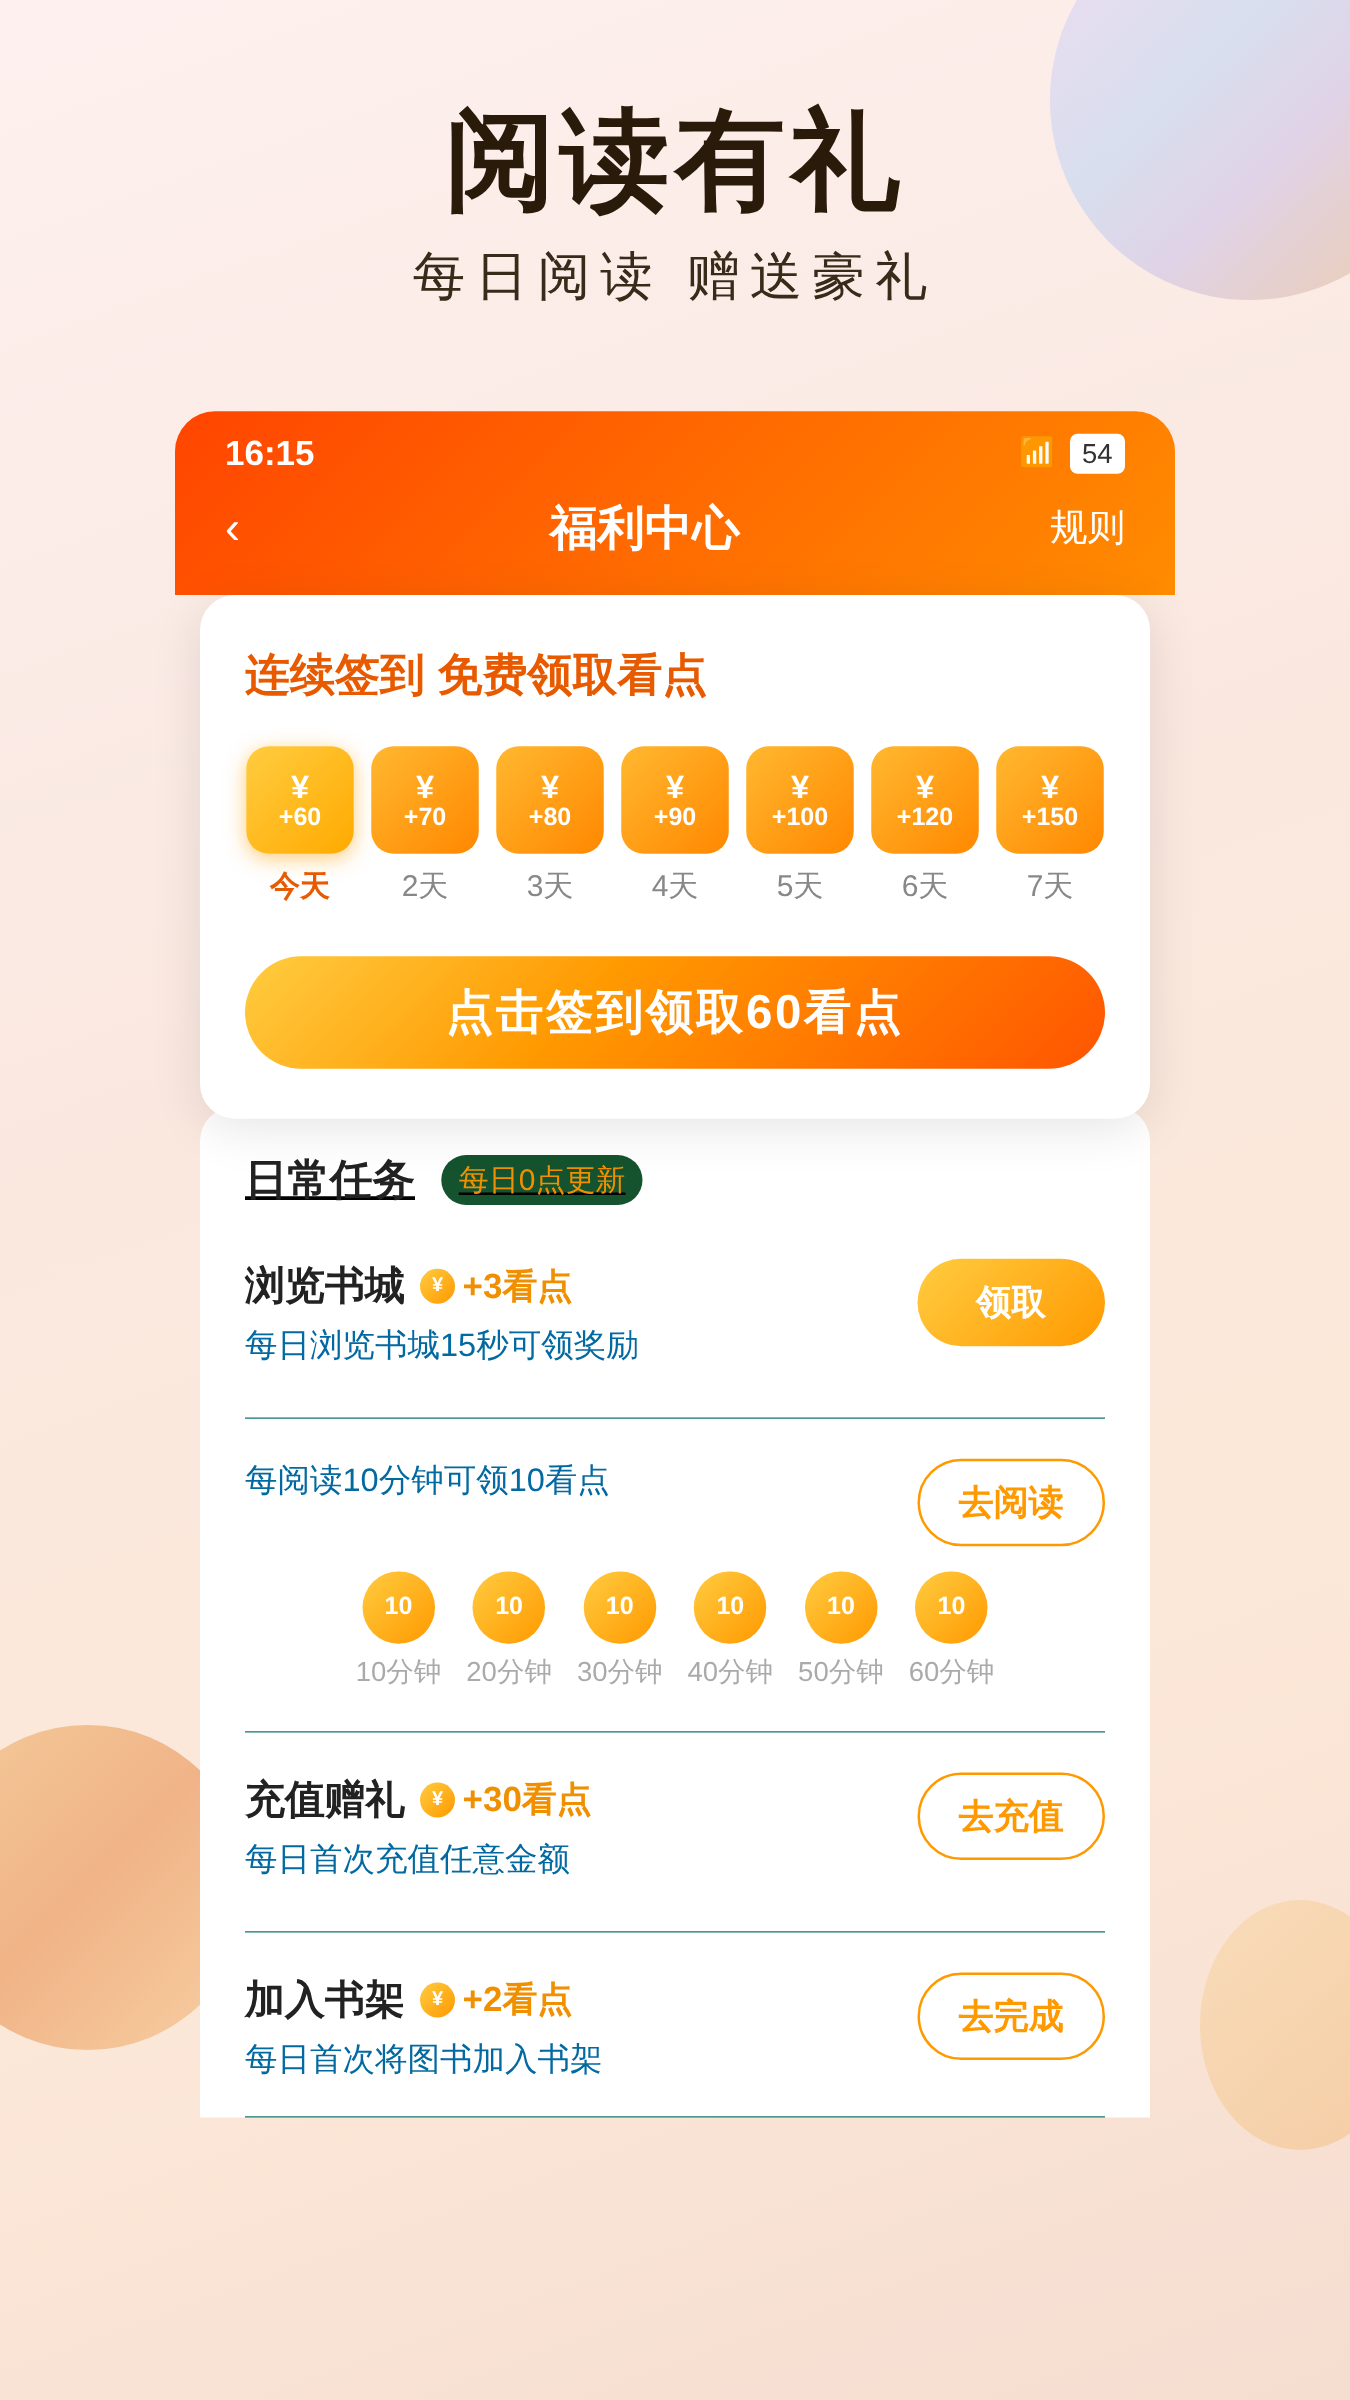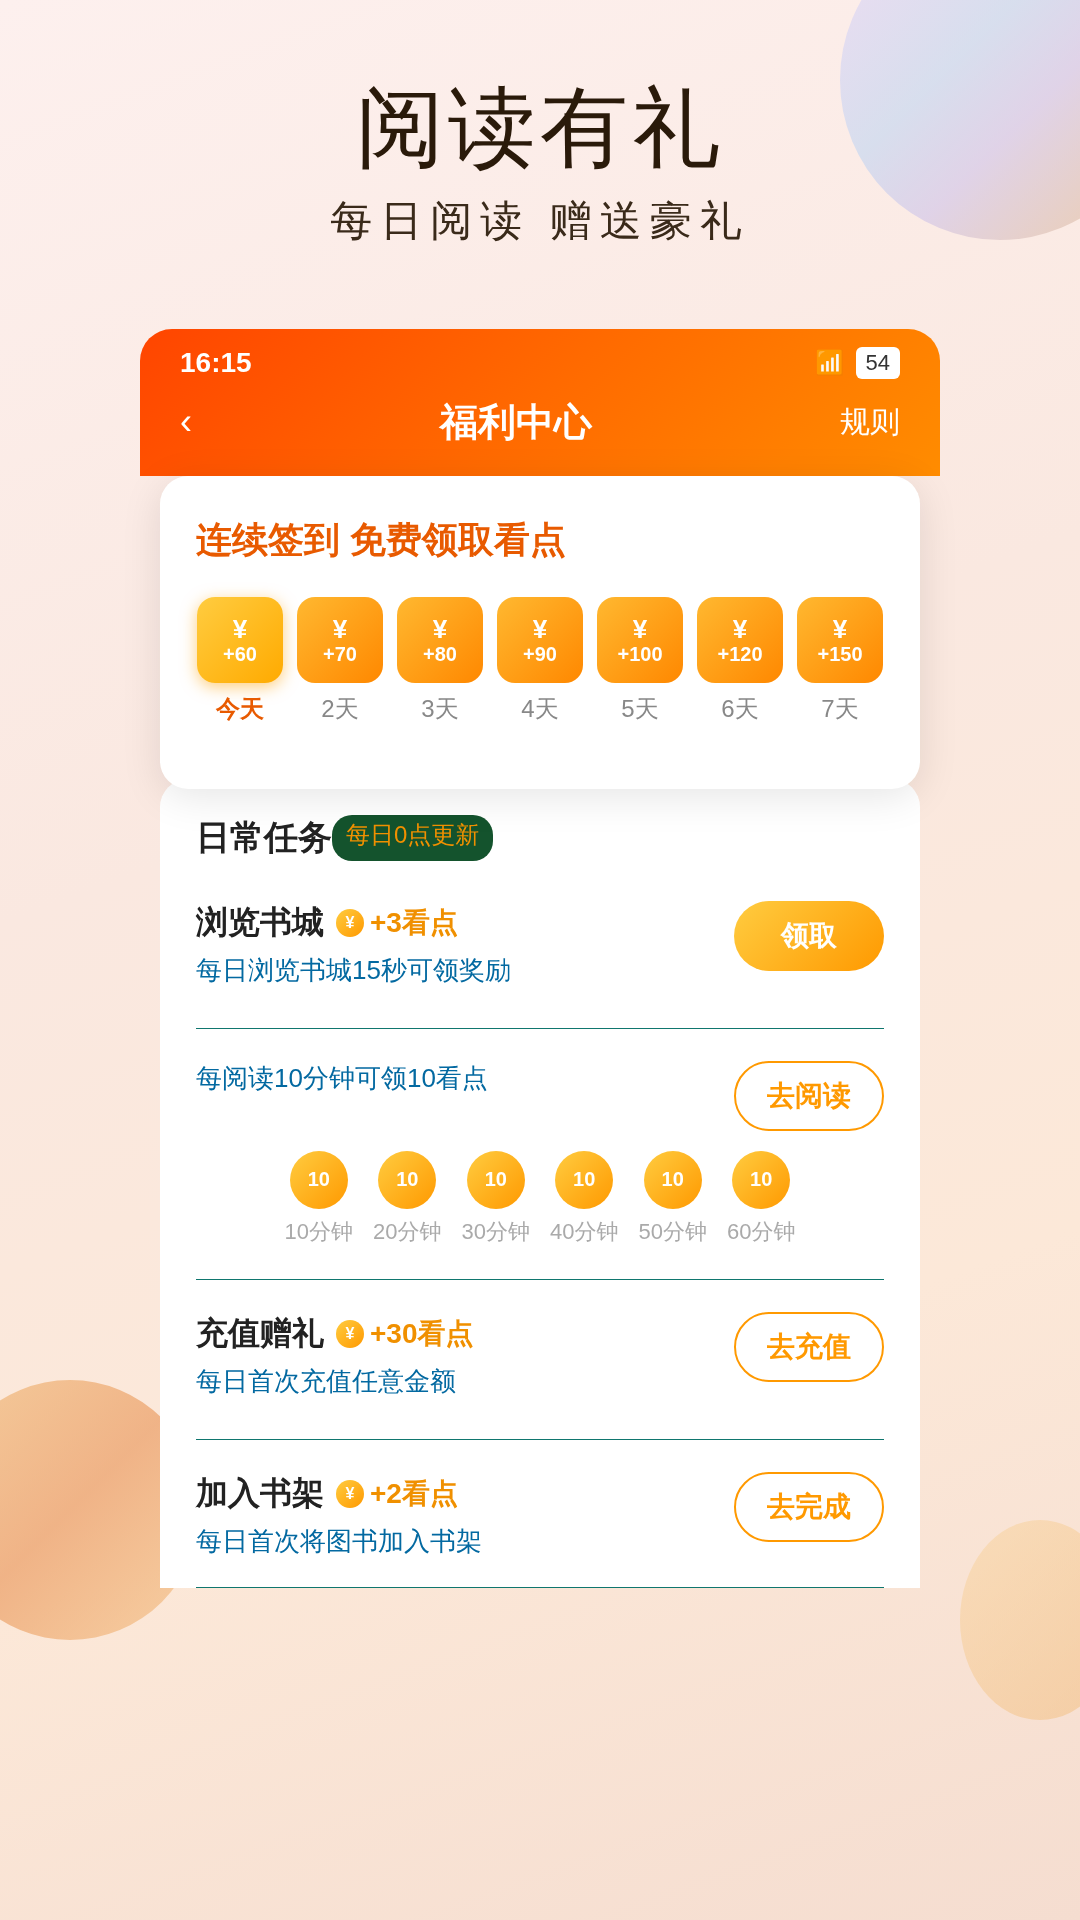--- a/index.html
+++ b/index.html
@@ -52,21 +52,21 @@
     
     .hero {
       position: relative;
       z-index: 2;
       text-align: center;
       padding: 80px 40px 40px;
     }
 
     .hero-title {
       font-size: 88px;
-      font-weight: 400;
+      font-weight: 700;
       color: #2a1a0a;
       letter-spacing: 4px;
       line-height: 1.1;
     }
 
     .hero-subtitle {
       font-size: 42px;
       color: #3a2a1a;
       margin-top: 16px;
       font-weight: 400;
@@ -236,22 +236,24 @@
       background: white;
       border-radius: 28px 28px 0 0;
       margin: -10px 20px 0;
       padding: 36px 36px 0;
       position: relative;
       z-index: 3;
     }
 
     .tasks-header {
       display: flex;
-      gap: 0;
+      align-items: center;
+      gap: 21px;
       margin-bottom: 8px;
+      text-decoration: underline;
     }
 
     .tasks-title {
       font-size: 34px;
       font-weight: 700;
       color: #222;
     }
 
     .tasks-update {
       font-size: 24px;
@@ -454,20 +456,21 @@
         </div>
         <div class="day-item">
           <div class="day-coin">
             <div class="coin-symbol">¥</div>
             <div class="coin-amount">+150</div>
           </div>
           <div class="day-label">7天</div>
         </div>
       </div>
 
+    <button class="signin-btn">点击签到领取60看点</button>
   </div>
 
   <div class="tasks-section">
     <div class="tasks-header">
       <span class="tasks-title">日常任务</span>
       <span class="tasks-update">每日0点更新</span>
     </div>
 
     <div id="tasks-list">
         <div class="task-item">

